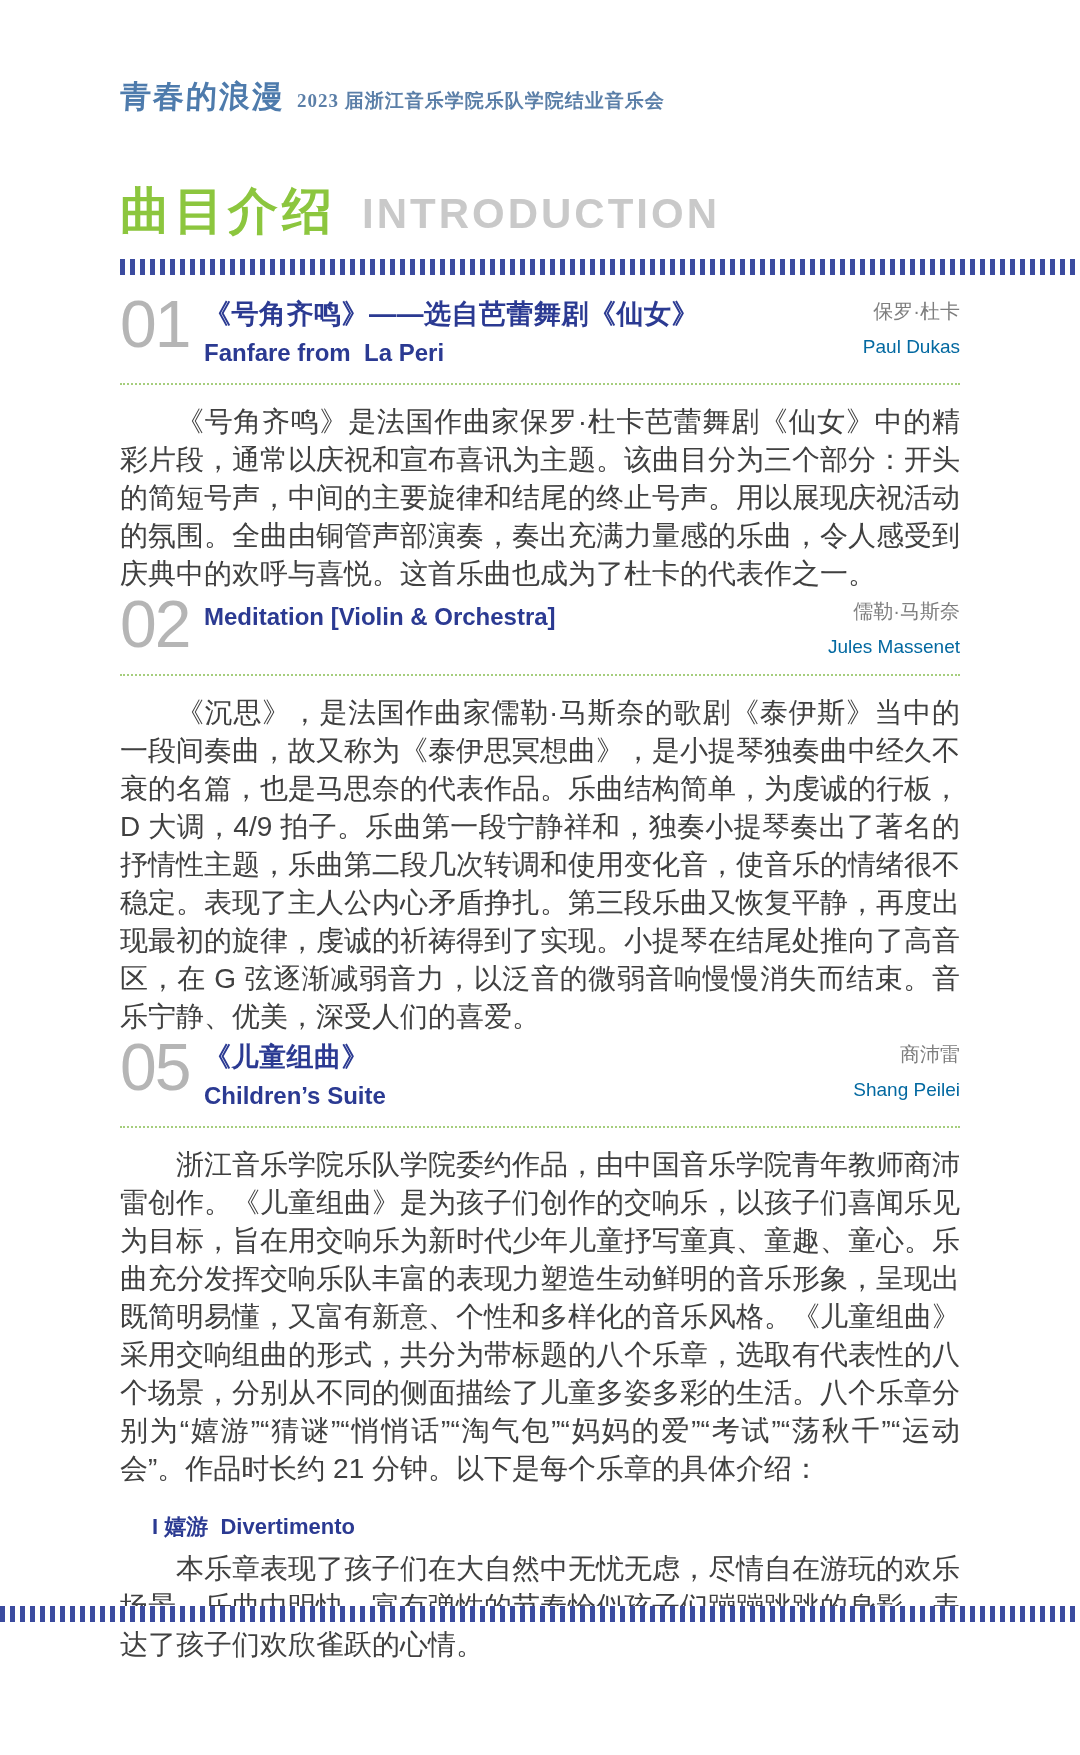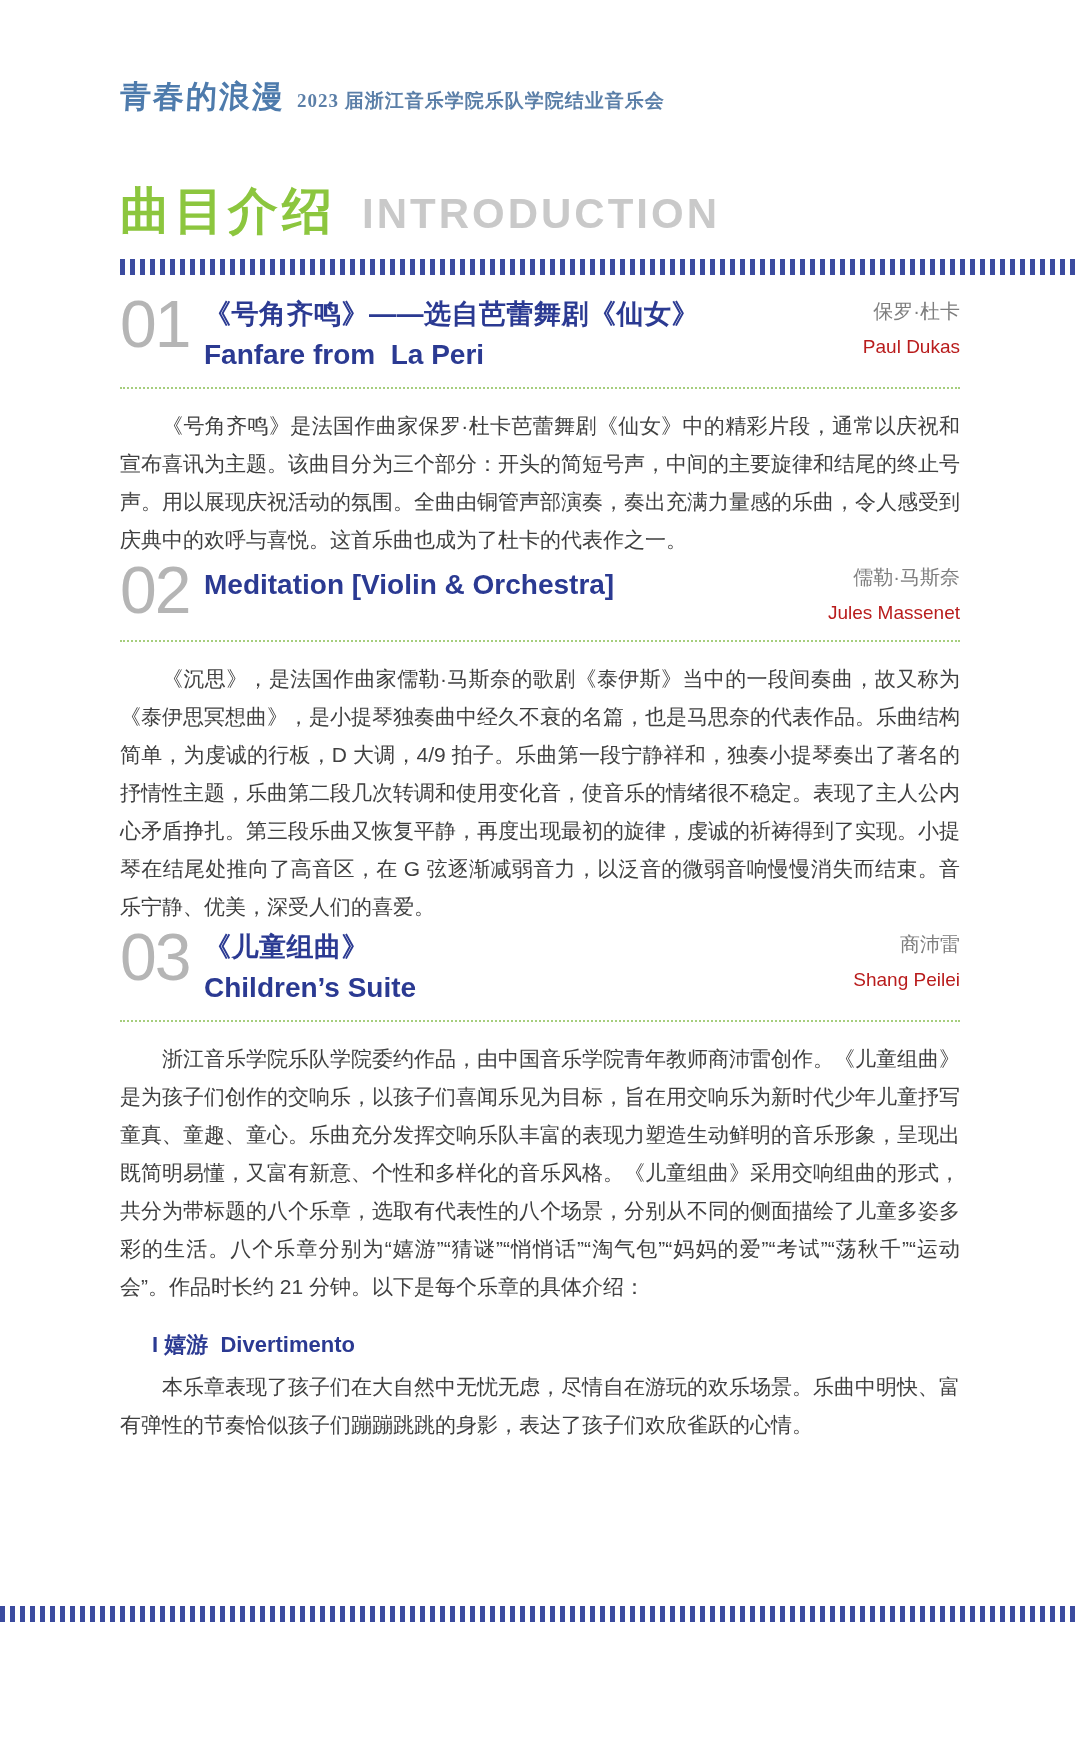--- a/index.html
+++ b/index.html
@@ -98,36 +98,36 @@
   }
   .titles { flex: 1 1 auto; padding-top: 3px; }
   .t-zh {
     font-size: 27px;
     font-weight: 700;
     color: #2b3a92;
     letter-spacing: 0.5px;
     white-space: pre-wrap;
   }
   .t-en {
-    font-size: 28px;
+    font-size: 24px;
     font-weight: 700;
     color: #2b3a92;
     margin-top: 7px;
     white-space: pre-wrap;
   }
   .composer { flex: none; text-align: right; padding-top: 5px; }
   .c-zh { font-size: 20px; color: #7e7e7e; }
-  .c-en { font-size: 19px; color: #b91c1c; margin-top: 11px; }
+  .c-en { font-size: 19px; color: #0369a1; margin-top: 11px; }
   .dotted {
     border-top: 2px dotted #a6ce7d;
     margin-top: 16px;
   }
   .body-para {
     margin: 18px 0 0 0;
-    font-size: 21px;
+    font-size: 28px;
     line-height: 38px;
     color: #404040;
     text-align: justify;
     text-indent: 2em;
   }
   .movement-heading {
     margin: 24px 0 8px 32px;
     font-size: 22px;
     font-weight: 700;
     color: #2b3a92;
@@ -182,21 +182,21 @@
           <div class="c-zh">儒勒·马斯奈</div>
           <div class="c-en">Jules Massenet</div>
         </div>
       </div>
       <div class="dotted"></div>
       <p class="body-para">《沉思》，是法国作曲家儒勒·马斯奈的歌剧《泰伊斯》当中的一段间奏曲，故又称为《泰伊思冥想曲》，是小提琴独奏曲中经久不衰的名篇，也是马思奈的代表作品。乐曲结构简单，为虔诚的行板，D 大调，4/9 拍子。乐曲第一段宁静祥和，独奏小提琴奏出了著名的抒情性主题，乐曲第二段几次转调和使用变化音，使音乐的情绪很不稳定。表现了主人公内心矛盾挣扎。第三段乐曲又恢复平静，再度出现最初的旋律，虔诚的祈祷得到了实现。小提琴在结尾处推向了高音区，在 G 弦逐渐减弱音力，以泛音的微弱音响慢慢消失而结束。音乐宁静、优美，深受人们的喜爱。</p>
     </section>
 
     <section class="piece piece-3">
       <div class="piece-header">
-        <div class="num">03</div>
+        <div class="num">05</div>
         <div class="titles">
           <div class="t-zh">《儿童组曲》</div>
           <div class="t-en">Children’s Suite</div>
         </div>
         <div class="composer">
           <div class="c-zh">商沛雷</div>
           <div class="c-en">Shang Peilei</div>
         </div>
       </div>
       <div class="dotted"></div>

